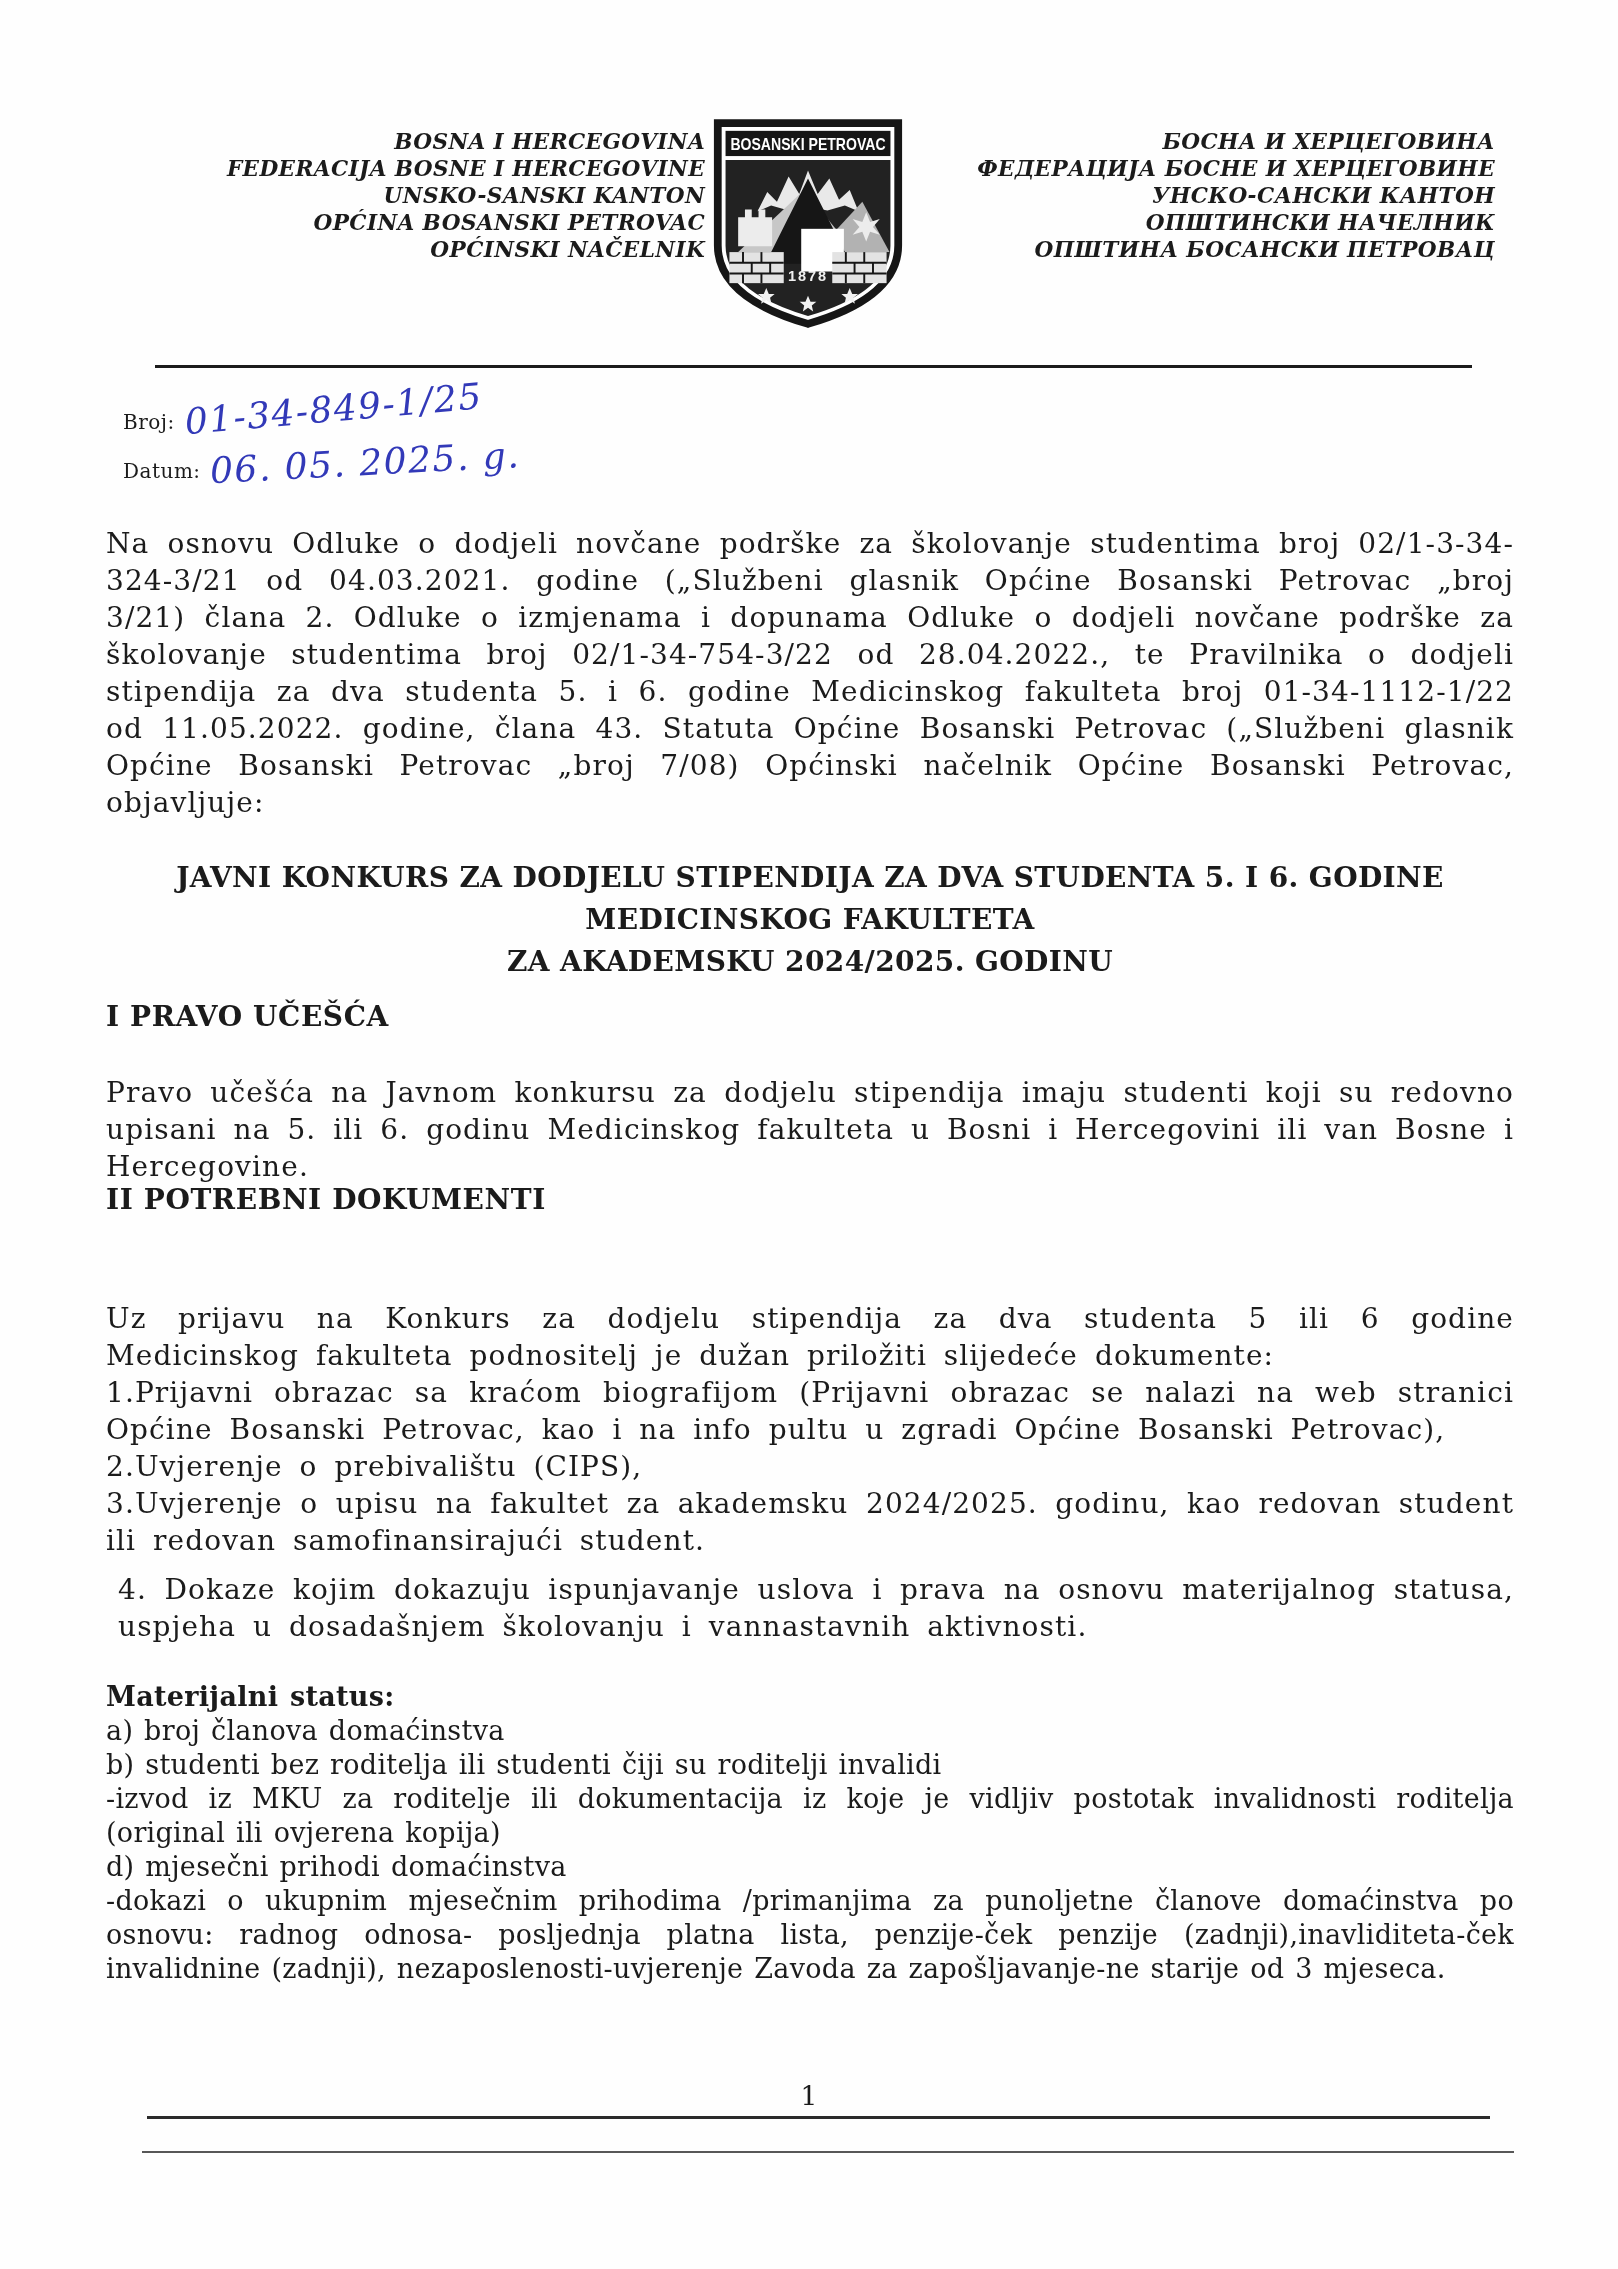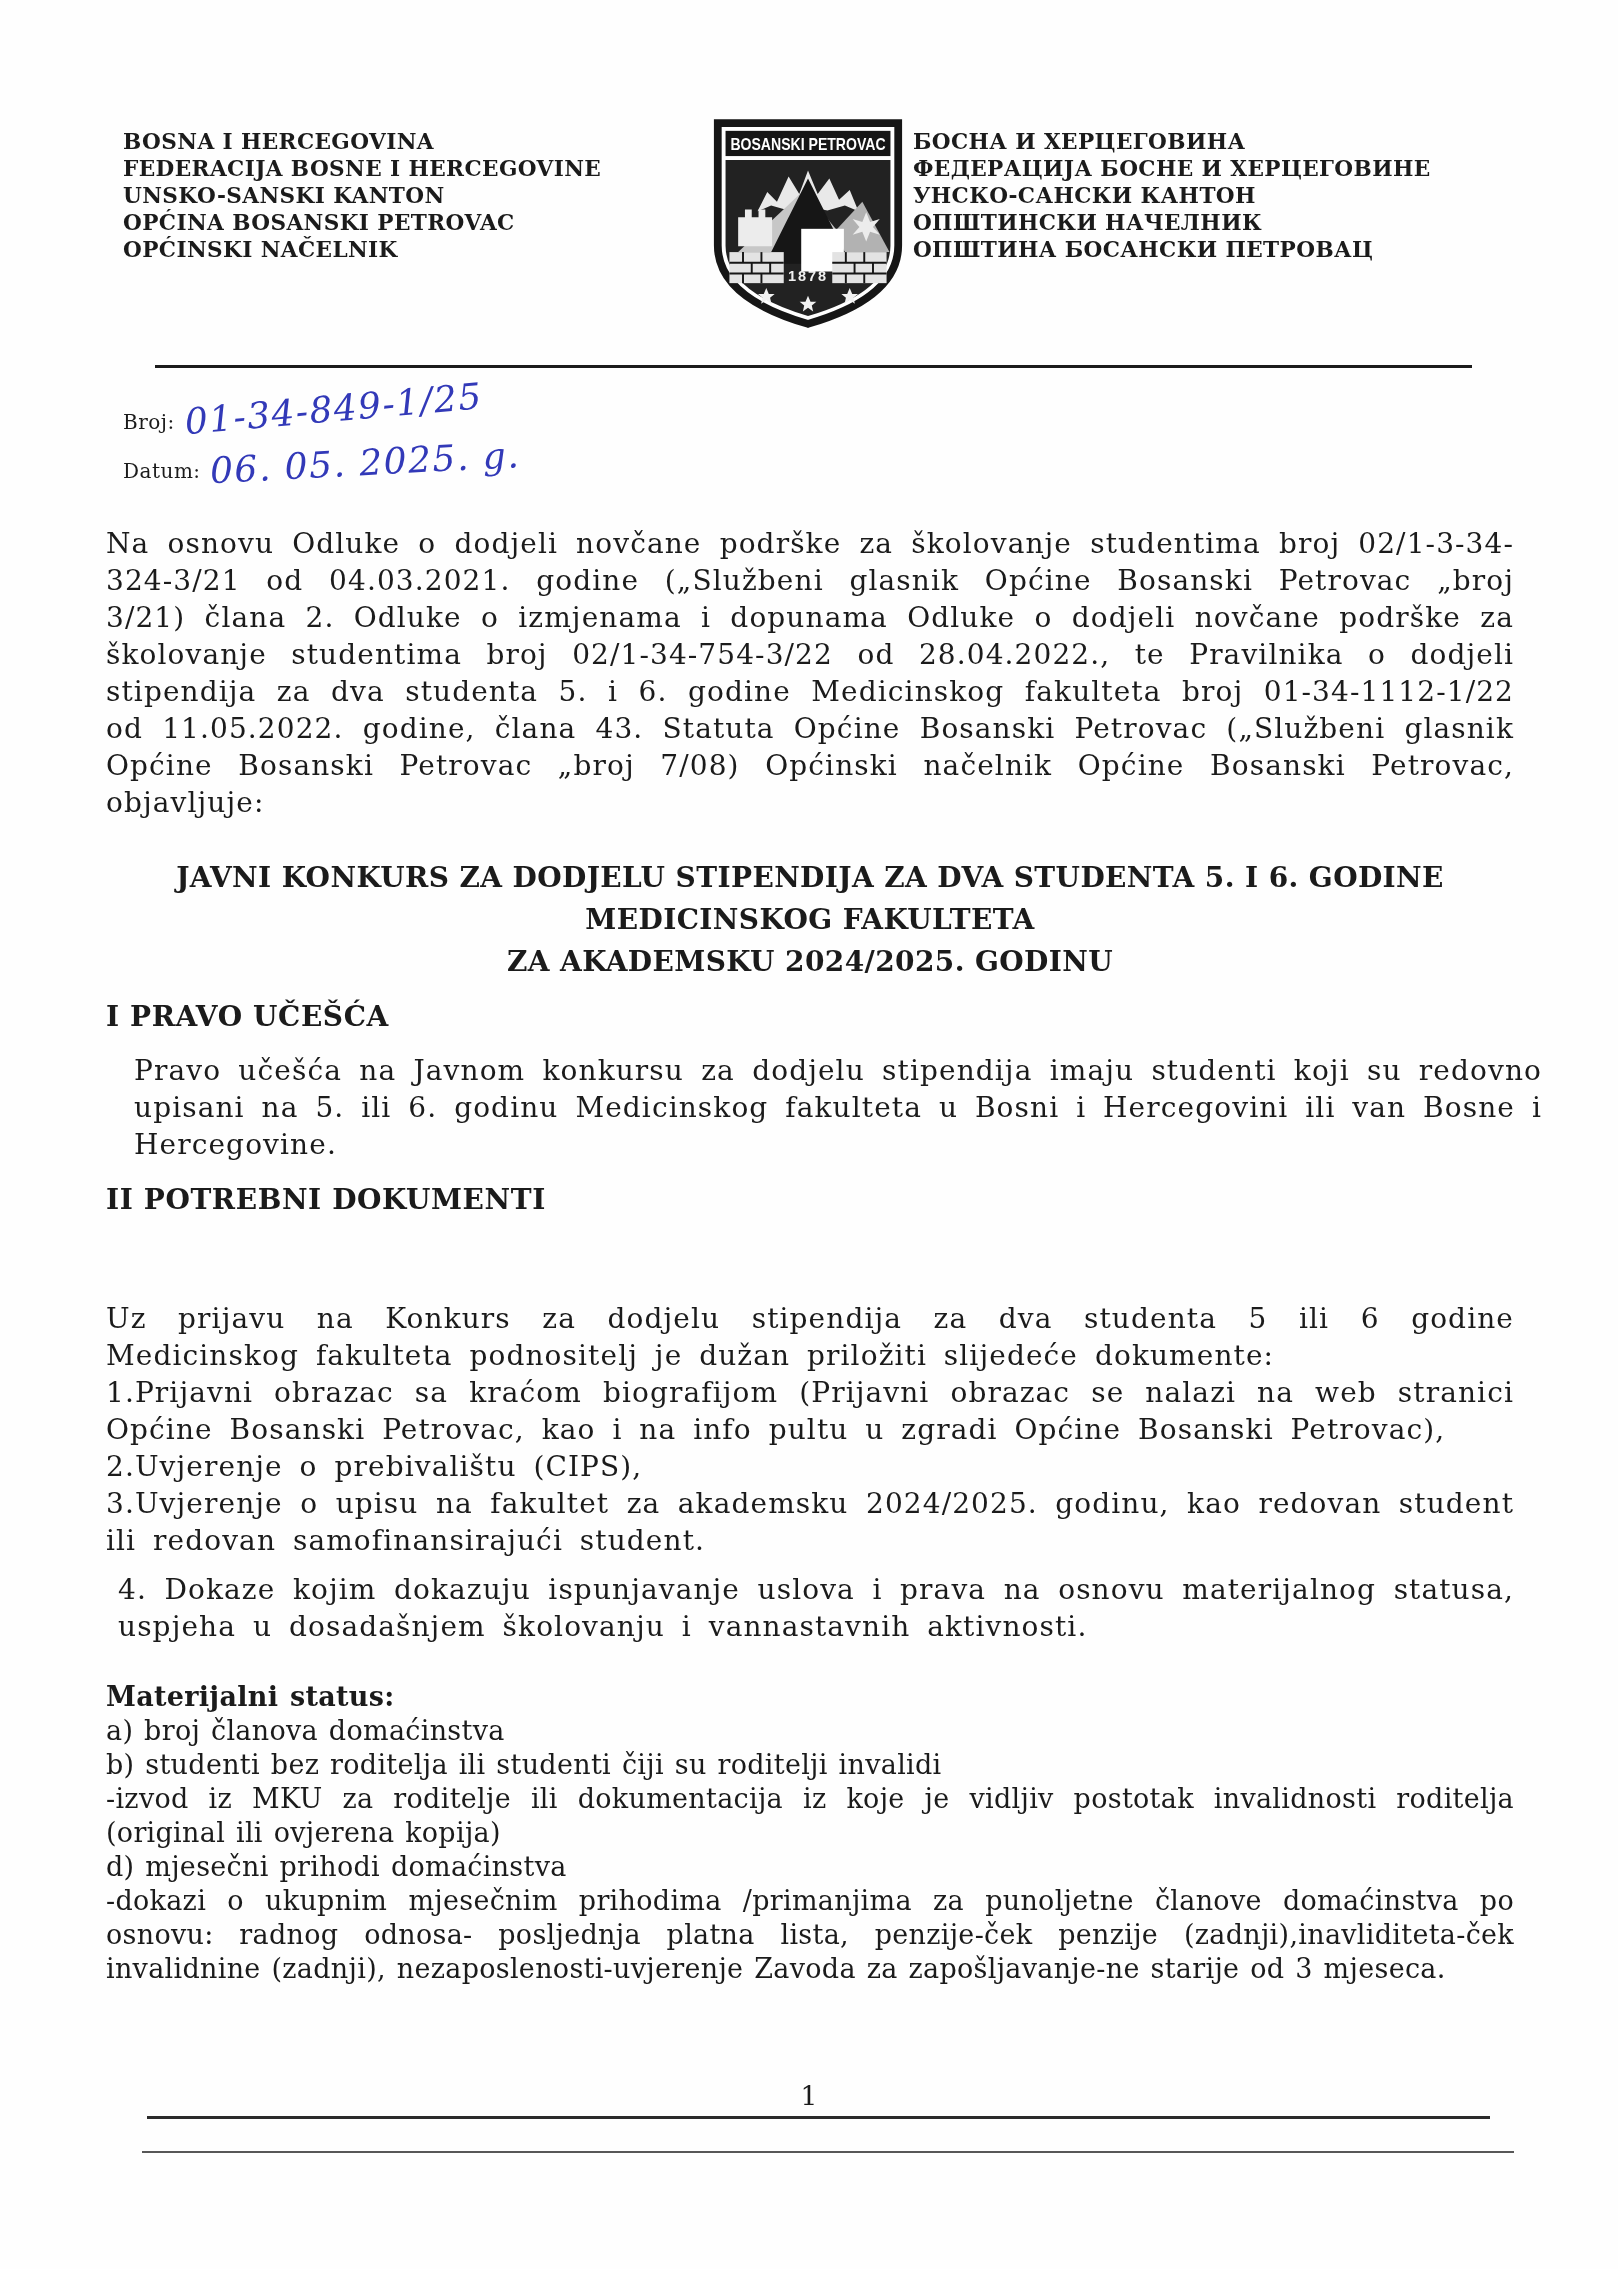--- a/index.html
+++ b/index.html
@@ -2,21 +2,21 @@
 <html><head>
 <meta charset="utf-8">
 <style>
   html,body{margin:0;padding:0;background:#ffffff;}
   .page{
     position:relative;width:1618px;height:2269px;background:#fefefe;
     font-family:"DejaVu Serif","Liberation Serif",serif;color:#1b1b1b;overflow:hidden;
   }
   
   .header{position:absolute;top:116px;left:123px;right:123px;display:flex;align-items:flex-start;}
-  .hcol{flex:1;text-align:left;font-weight:bold;font-size:21.6px;line-height:27px;padding-top:11.8px;letter-spacing:0.4px;}
+  .hcol{flex:1;text-align:right;font-weight:bold;font-size:21.6px;line-height:27px;padding-top:11.8px;letter-spacing:0.4px;font-style:italic;}
   .hcol div{white-space:nowrap;}
   .emblem{flex:0 0 auto;width:196px;margin:0 5.9px;}
   
   .rule{position:absolute;}
   .rule-top{top:365px;left:155px;width:1317px;height:2.9px;background:#1c1c1c;}
   .rule-f1{top:2116px;left:147px;width:1343px;height:2.9px;background:#2b2b2b;}
   .rule-f2{top:2151px;left:142px;width:1372px;height:2px;background:#575757;}
   
   .refblock{position:absolute;left:108px;top:396px;}
   .refrow{height:49px;white-space:nowrap;}
@@ -32,21 +32,21 @@
     position:absolute;left:106px;width:1408px;text-align:justify;
     font-size:28px;line-height:37px;letter-spacing:1.1px;word-spacing:6.9px;
   }
   .intro{top:525px;}
   .title{
     position:absolute;left:106px;width:1408px;top:857px;text-align:center;
     font-weight:bold;font-size:28px;line-height:42px;letter-spacing:0.4px;
   }
   .heading{position:absolute;left:106px;font-weight:bold;font-size:28px;letter-spacing:0.6px;}
   .h1pos{top:1000px;}
-  .p1pos{top:1052px;margin-left:28px;}
+  .p1pos{top:1074px;}
   .h2pos{top:1183px;}
   .p2pos{top:1300px;}
   .item4{margin-top:11.8px;margin-left:12px;}
   .small{
     position:absolute;left:106px;width:1408px;top:1680px;
     font-size:27px;line-height:34px;text-align:justify;letter-spacing:0.3px;word-spacing:2px;
   }
   .smheading{font-weight:bold;}
   .pagenum{position:absolute;top:2080px;left:0;width:100%;text-align:center;font-size:26.5px;}
 </style>

